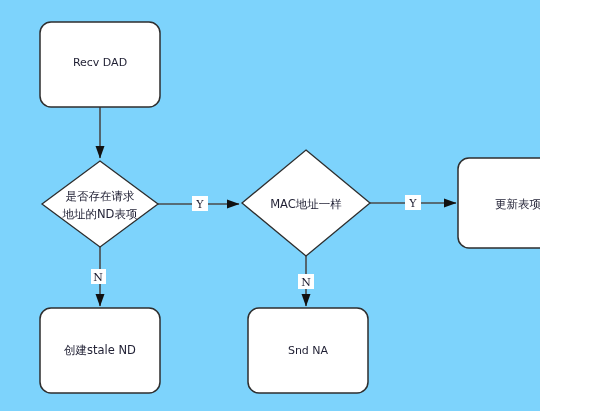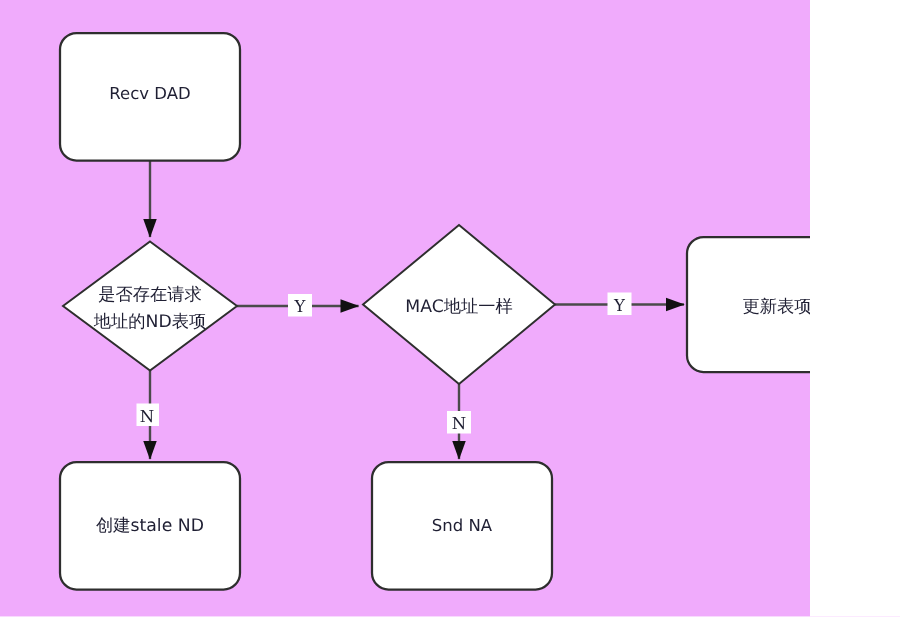--- a/index.html
+++ b/index.html
@@ -1,20 +1,20 @@
 <!DOCTYPE html>
 <html><head>
 <meta charset="utf-8">
 <style>
   html, body { margin: 0; padding: 0; background: #ffffff; }
   #canvas {
     position: relative;
     width: 540px;
     height: 411px;
-    background: #f0abfc;
+    background: #7dd3fc;
     font-family: "DejaVu Sans", "Liberation Sans", sans-serif;
     overflow: hidden;
   }
   svg { display: block; }
   .node-label {
     font-family: "DejaVu Sans", "Liberation Sans", sans-serif;
     font-size: 11.5px;
     fill: #1f1f33;
   }
   .node-label-en {

